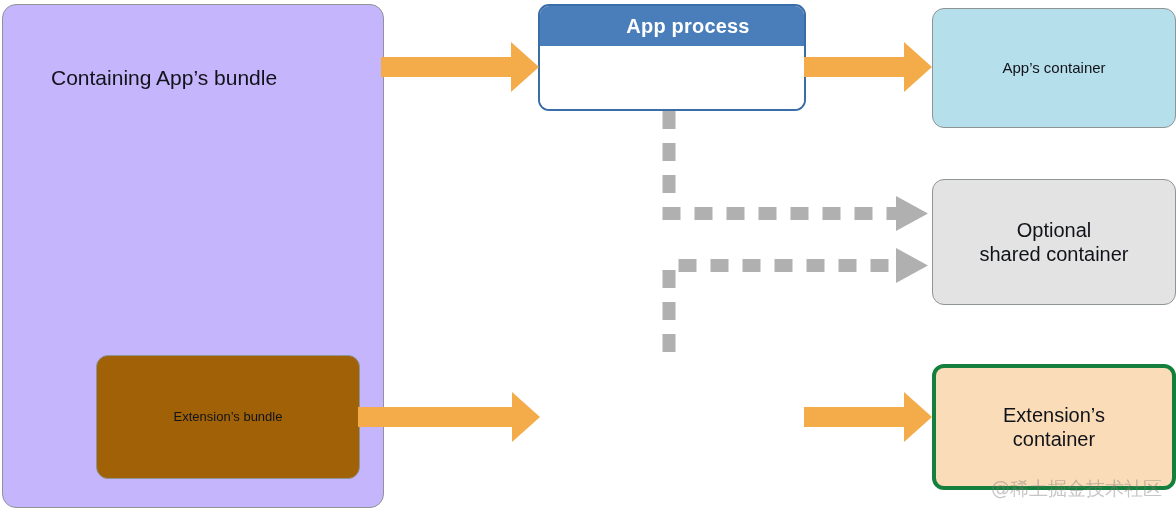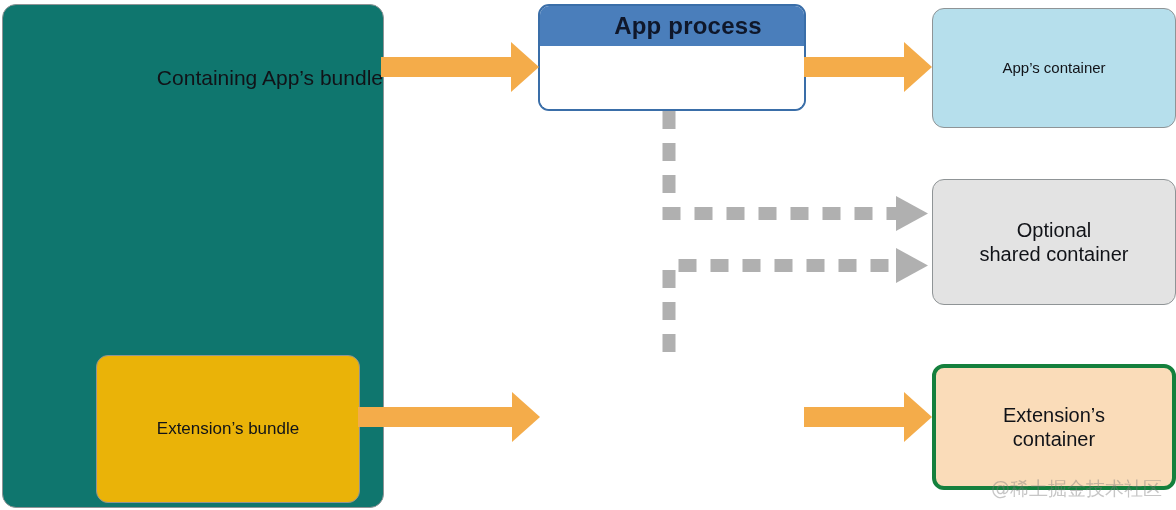--- a/index.html
+++ b/index.html
@@ -30,41 +30,42 @@
     line-height: 1.22;
     color: #111318;
   }
 
   
   #app-bundle {
     left: 2px;
     top: 4px;
     width: 382px;
     height: 504px;
-    background: #0f766e;
+    background: #c4b5fd;
     border: 1px solid #8f9496;
     border-radius: 14px;
     align-items: flex-start;
-    justify-content: flex-end;
+    justify-content: flex-start;
     font-size: 21px;
+    padding-left: 48px;
   }
   #app-bundle .label {
     margin-top: 60px;
   }
 
   
   #ext-bundle {
     left: 96px;
     top: 355px;
     width: 264px;
-    height: 148px;
-    background: #eab308;
-    border: 1px solid #8f9496;
-    border-radius: 12px;
-    font-size: 17px;
+    height: 124px;
+    background: #a16207;
+    border: 1px solid #8f9496;
+    border-radius: 12px;
+    font-size: 13px;
   }
 
   
   #app-container {
     left: 932px;
     top: 8px;
     width: 244px;
     height: 120px;
     background: #b6dfec;
     border: 1px solid #8f9496;
@@ -103,23 +104,23 @@
     border-radius: 11px;
     overflow: hidden;
     display: flex;
     flex-direction: column;
   }
   .process .hdr {
     height: 40px;
     display: flex;
     align-items: center;
     justify-content: center;
-    color: #0f172a;
+    color: #ffffff;
     font-weight: bold;
-    font-size: 24px;
+    font-size: 20px;
     letter-spacing: 0.2px;
     padding-left: 32px;
   }
   .process .body {
     flex: 1;
     background: #ffffff;
   }
 
   #app-process {
     left: 538px;

